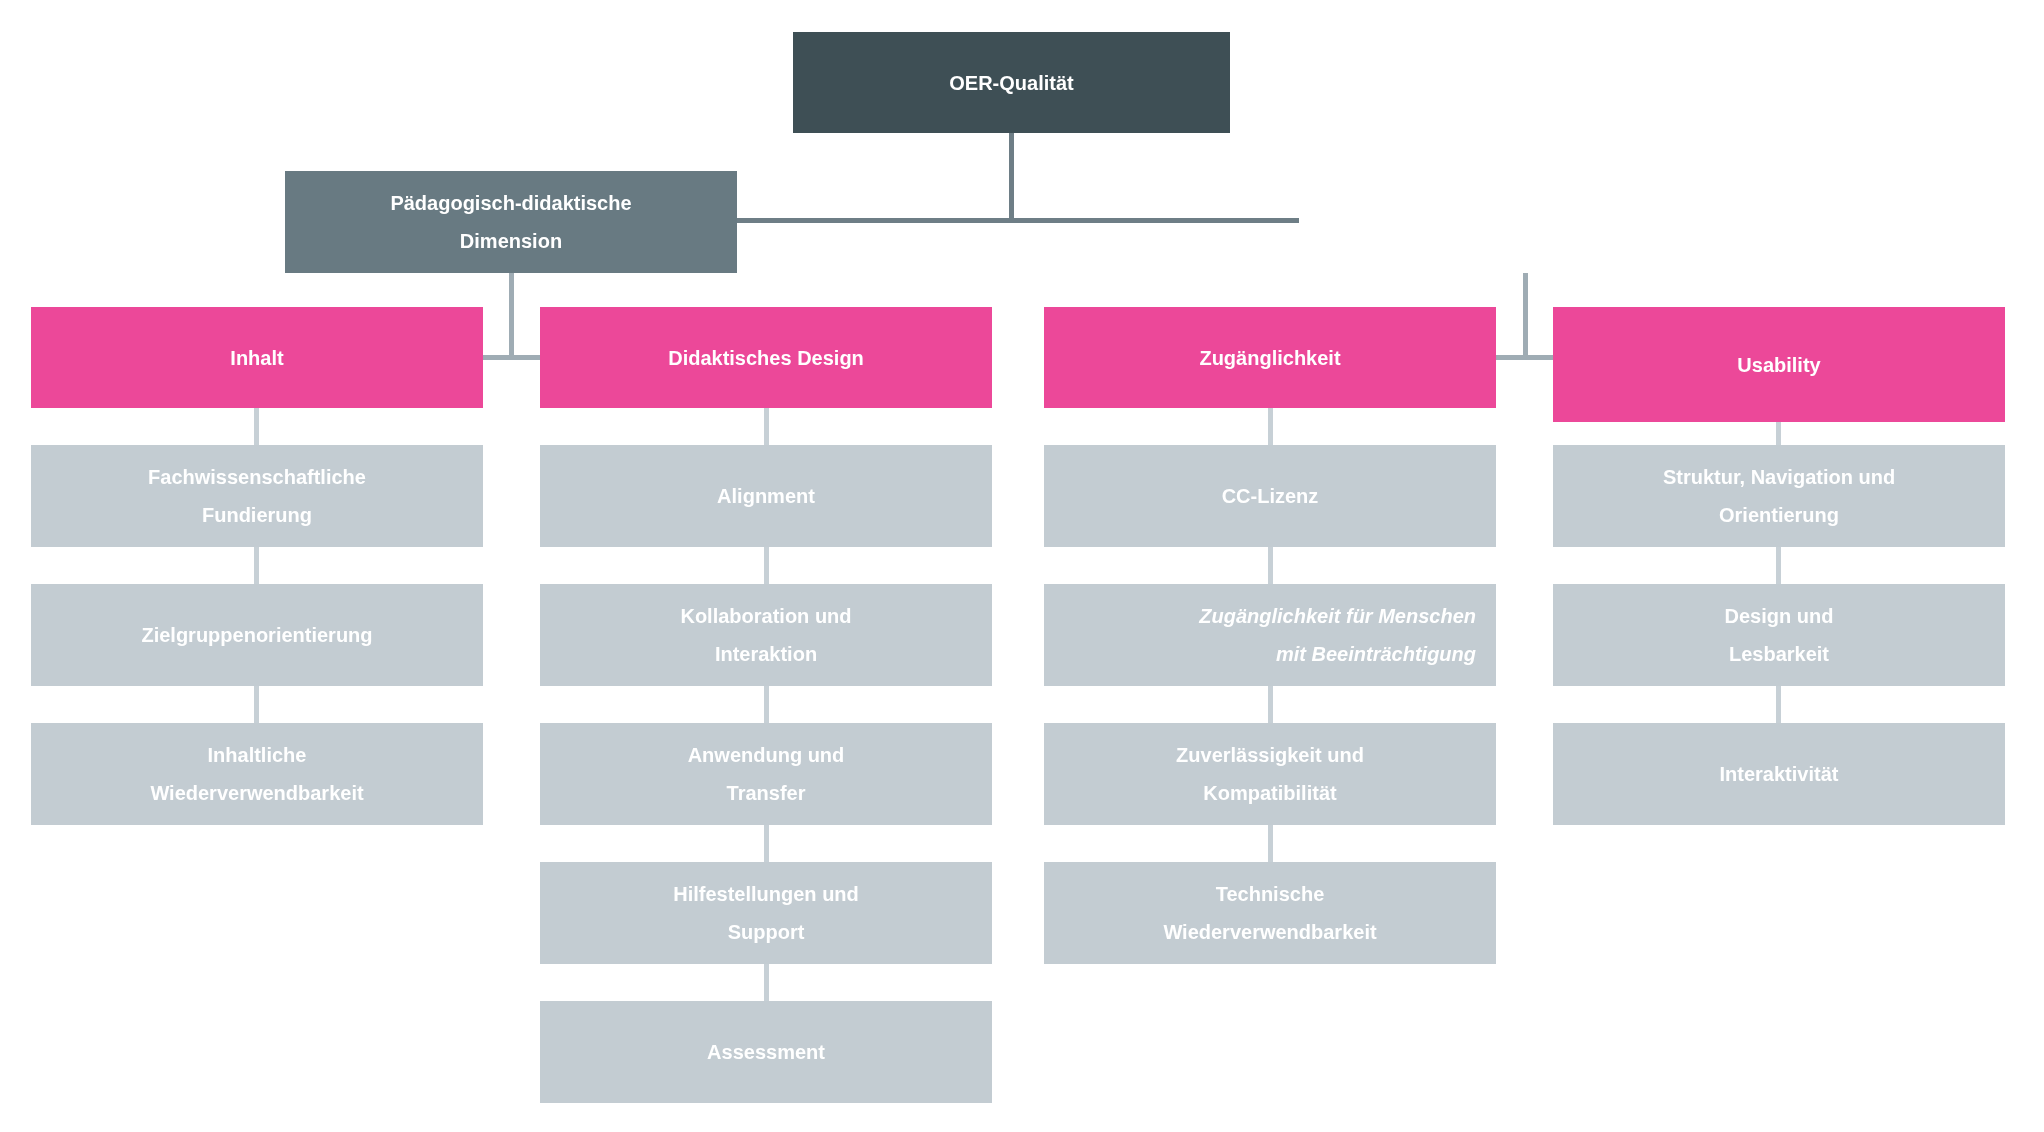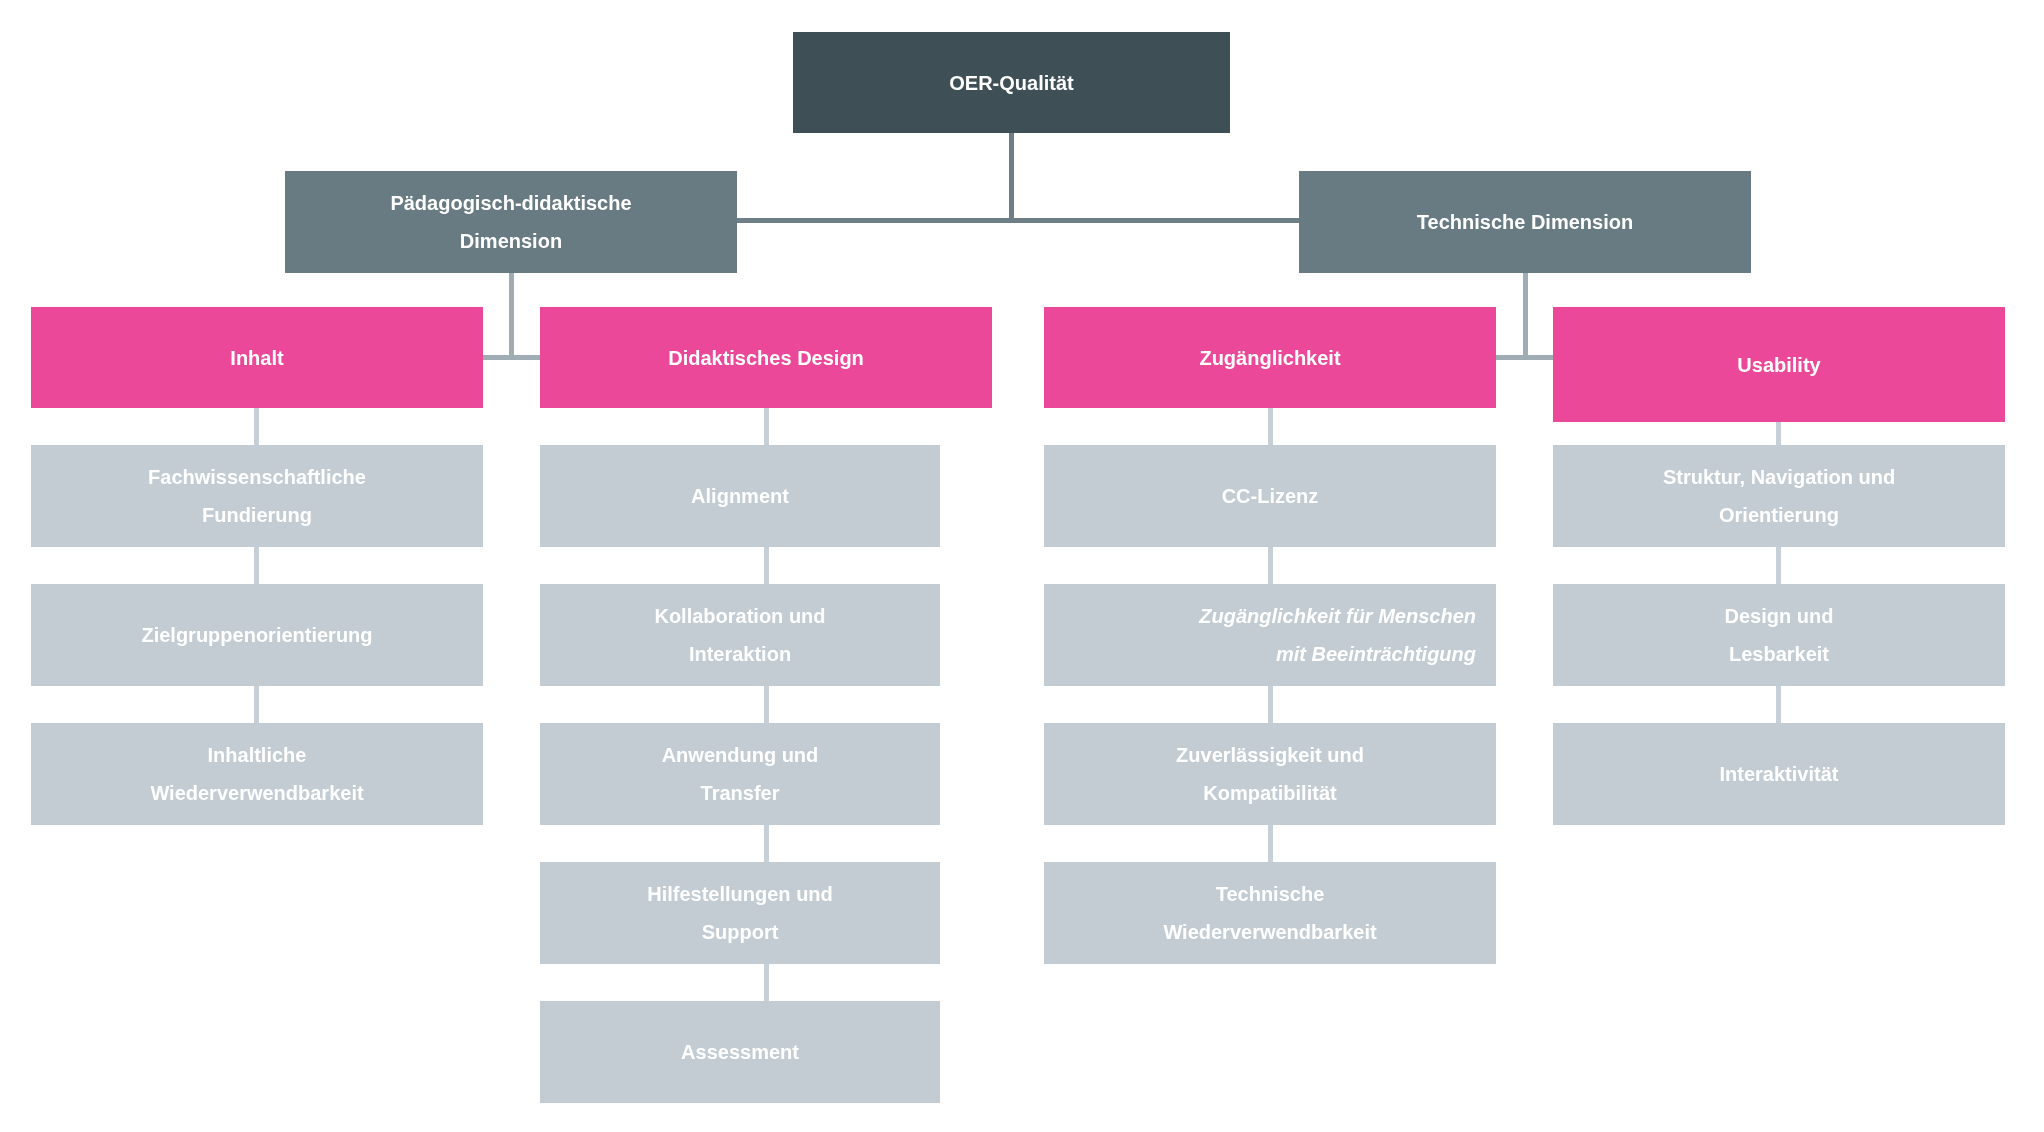--- a/index.html
+++ b/index.html
@@ -38,21 +38,21 @@
   
   #b-dim-0 { left:285px;  top:171px; width:452px; height:102px; }
   #b-dim-1 { left:1299px; top:171px; width:452px; height:102px; }
   
   #b-cat-0 { left:31px;   top:307px; width:452px; height:101px; }
   #b-cat-1 { left:540px;  top:307px; width:452px; height:101px; }
   #b-cat-2 { left:1044px; top:307px; width:452px; height:101px; }
   #b-cat-3 { left:1553px; top:307px; width:452px; height:115px; }
   
   .col-0 { left:31px;   width:452px; height:102px; }
-  .col-1 { left:540px;  width:400px; height:102px; }
+  .col-1 { left:540px;  width:452px; height:102px; }
   .col-2 { left:1044px; width:452px; height:102px; }
   .col-3 { left:1553px; width:452px; height:102px; }
   
   .row-0 { top:445px; }
   .row-1 { top:584px; }
   .row-2 { top:723px; }
   .row-3 { top:862px; }
   .row-4 { top:1001px;text-align:center; }
 </style>
 </head>
@@ -84,21 +84,20 @@
   <div class="line line-light" style="left:1268px; top:825px; width:5px; height:37px;"></div>
 
   <div class="line line-light" style="left:1776px; top:408px; width:5px; height:37px;"></div>
   <div class="line line-light" style="left:1776px; top:547px; width:5px; height:37px;"></div>
   <div class="line line-light" style="left:1776px; top:686px; width:5px; height:37px;"></div>
 
   <div id="b-root" class="box lvl1">OER-Qualität</div>
 
   <div id="b-dim-0" class="box lvl2">Pädagogisch-didaktische
 Dimension</div>
-  <div id="b-dim-1" class="box lvl2">Technische Dimension</div>
 
   <div id="b-cat-0" class="box lvl3">Inhalt</div>
   <div id="b-cat-1" class="box lvl3">Didaktisches Design</div>
   <div id="b-cat-2" class="box lvl3">Zugänglichkeit</div>
   <div id="b-cat-3" class="box lvl3">Usability</div>
 
   <div class="box lvl4 col-0 row-0">Fachwissenschaftliche
 Fundierung</div>
   <div class="box lvl4 col-0 row-1">Zielgruppenorientierung</div>
   <div class="box lvl4 col-0 row-2">Inhaltliche

